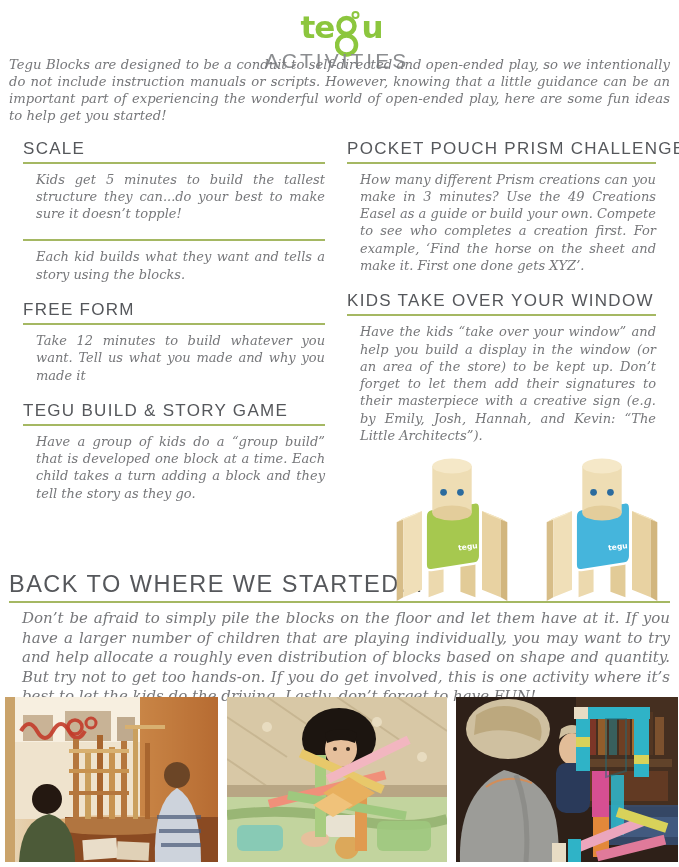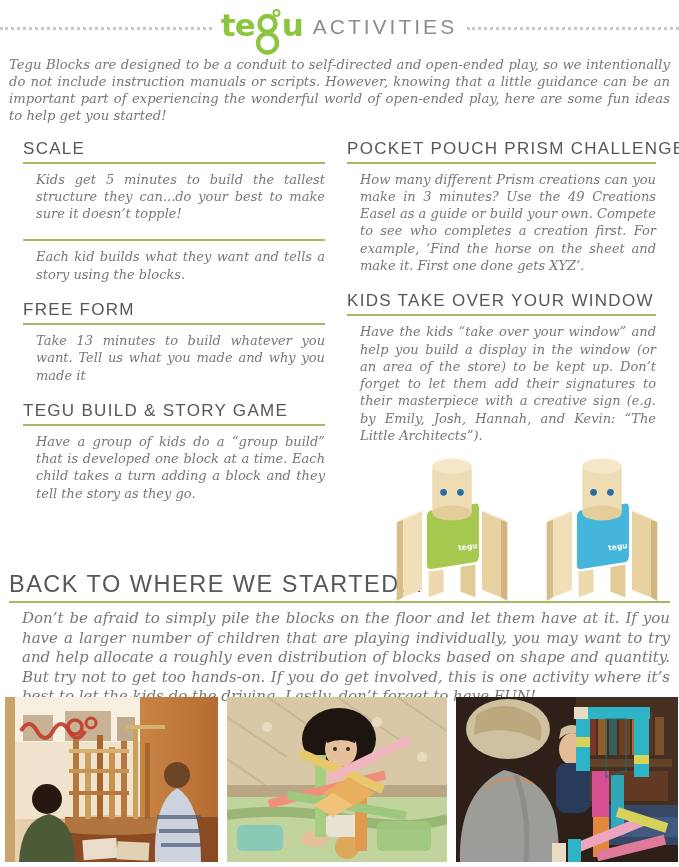--- a/index.html
+++ b/index.html
@@ -5,21 +5,21 @@
   * { box-sizing: border-box; margin: 0; padding: 0; }
   html,body { background:#fff; }
   .page {
     position: relative;
     width: 679px; height: 867px;
     background: #ffffff;
     font-family: "Liberation Sans", sans-serif;
     overflow: hidden;
   }
   
-  .hdr { display:flex; align-items:center; height:48px; padding-top:6px; }
+  .hdr { display:flex; align-items:center; height:48px; padding-top:6px;flex-direction:column; }
   .dots { flex:1; height:0; border-top:3px dotted #c9c9cb; transform:translateY(1px); }
   .logo { display:flex; align-items:flex-start; margin:0 5px 0 9px; height:40px; }
   .logo .lt {
     font-family:"DejaVu Sans", sans-serif; font-weight:700;
     font-size:31px; line-height:36px; color:#8CC63E; letter-spacing:-1px;
   }
   .logo svg { display:block; margin:2px 1px 0; }
   .hdr-title {
     font-size:21px; color:#8b8d90; letter-spacing:3px;
     margin:0 10px 0 5px; white-space:nowrap;
@@ -90,21 +90,21 @@
 
 
       <div class="section">
         <div class="rule"></div>
         <p class="serif-it">Each kid builds what they want and tells a story using the blocks.</p>
       </div>
 
       <div class="section">
         <h2>FREE FORM</h2>
         <div class="rule"></div>
-        <p class="serif-it">Take 13 minutes to build whatever you want.  Tell us what you made and why you made it</p>
+        <p class="serif-it">Take 12 minutes to build whatever you want.  Tell us what you made and why you made it</p>
       </div>
 
       <div class="section">
         <h2>TEGU BUILD &amp; STORY GAME</h2>
         <div class="rule"></div>
         <p class="serif-it">Have a group of kids do a “group build” that is developed one block at a time.  Each child takes a turn adding a block and they tell the story as they go.</p>
       </div>
 
     </div>
     <div class="col-right">

